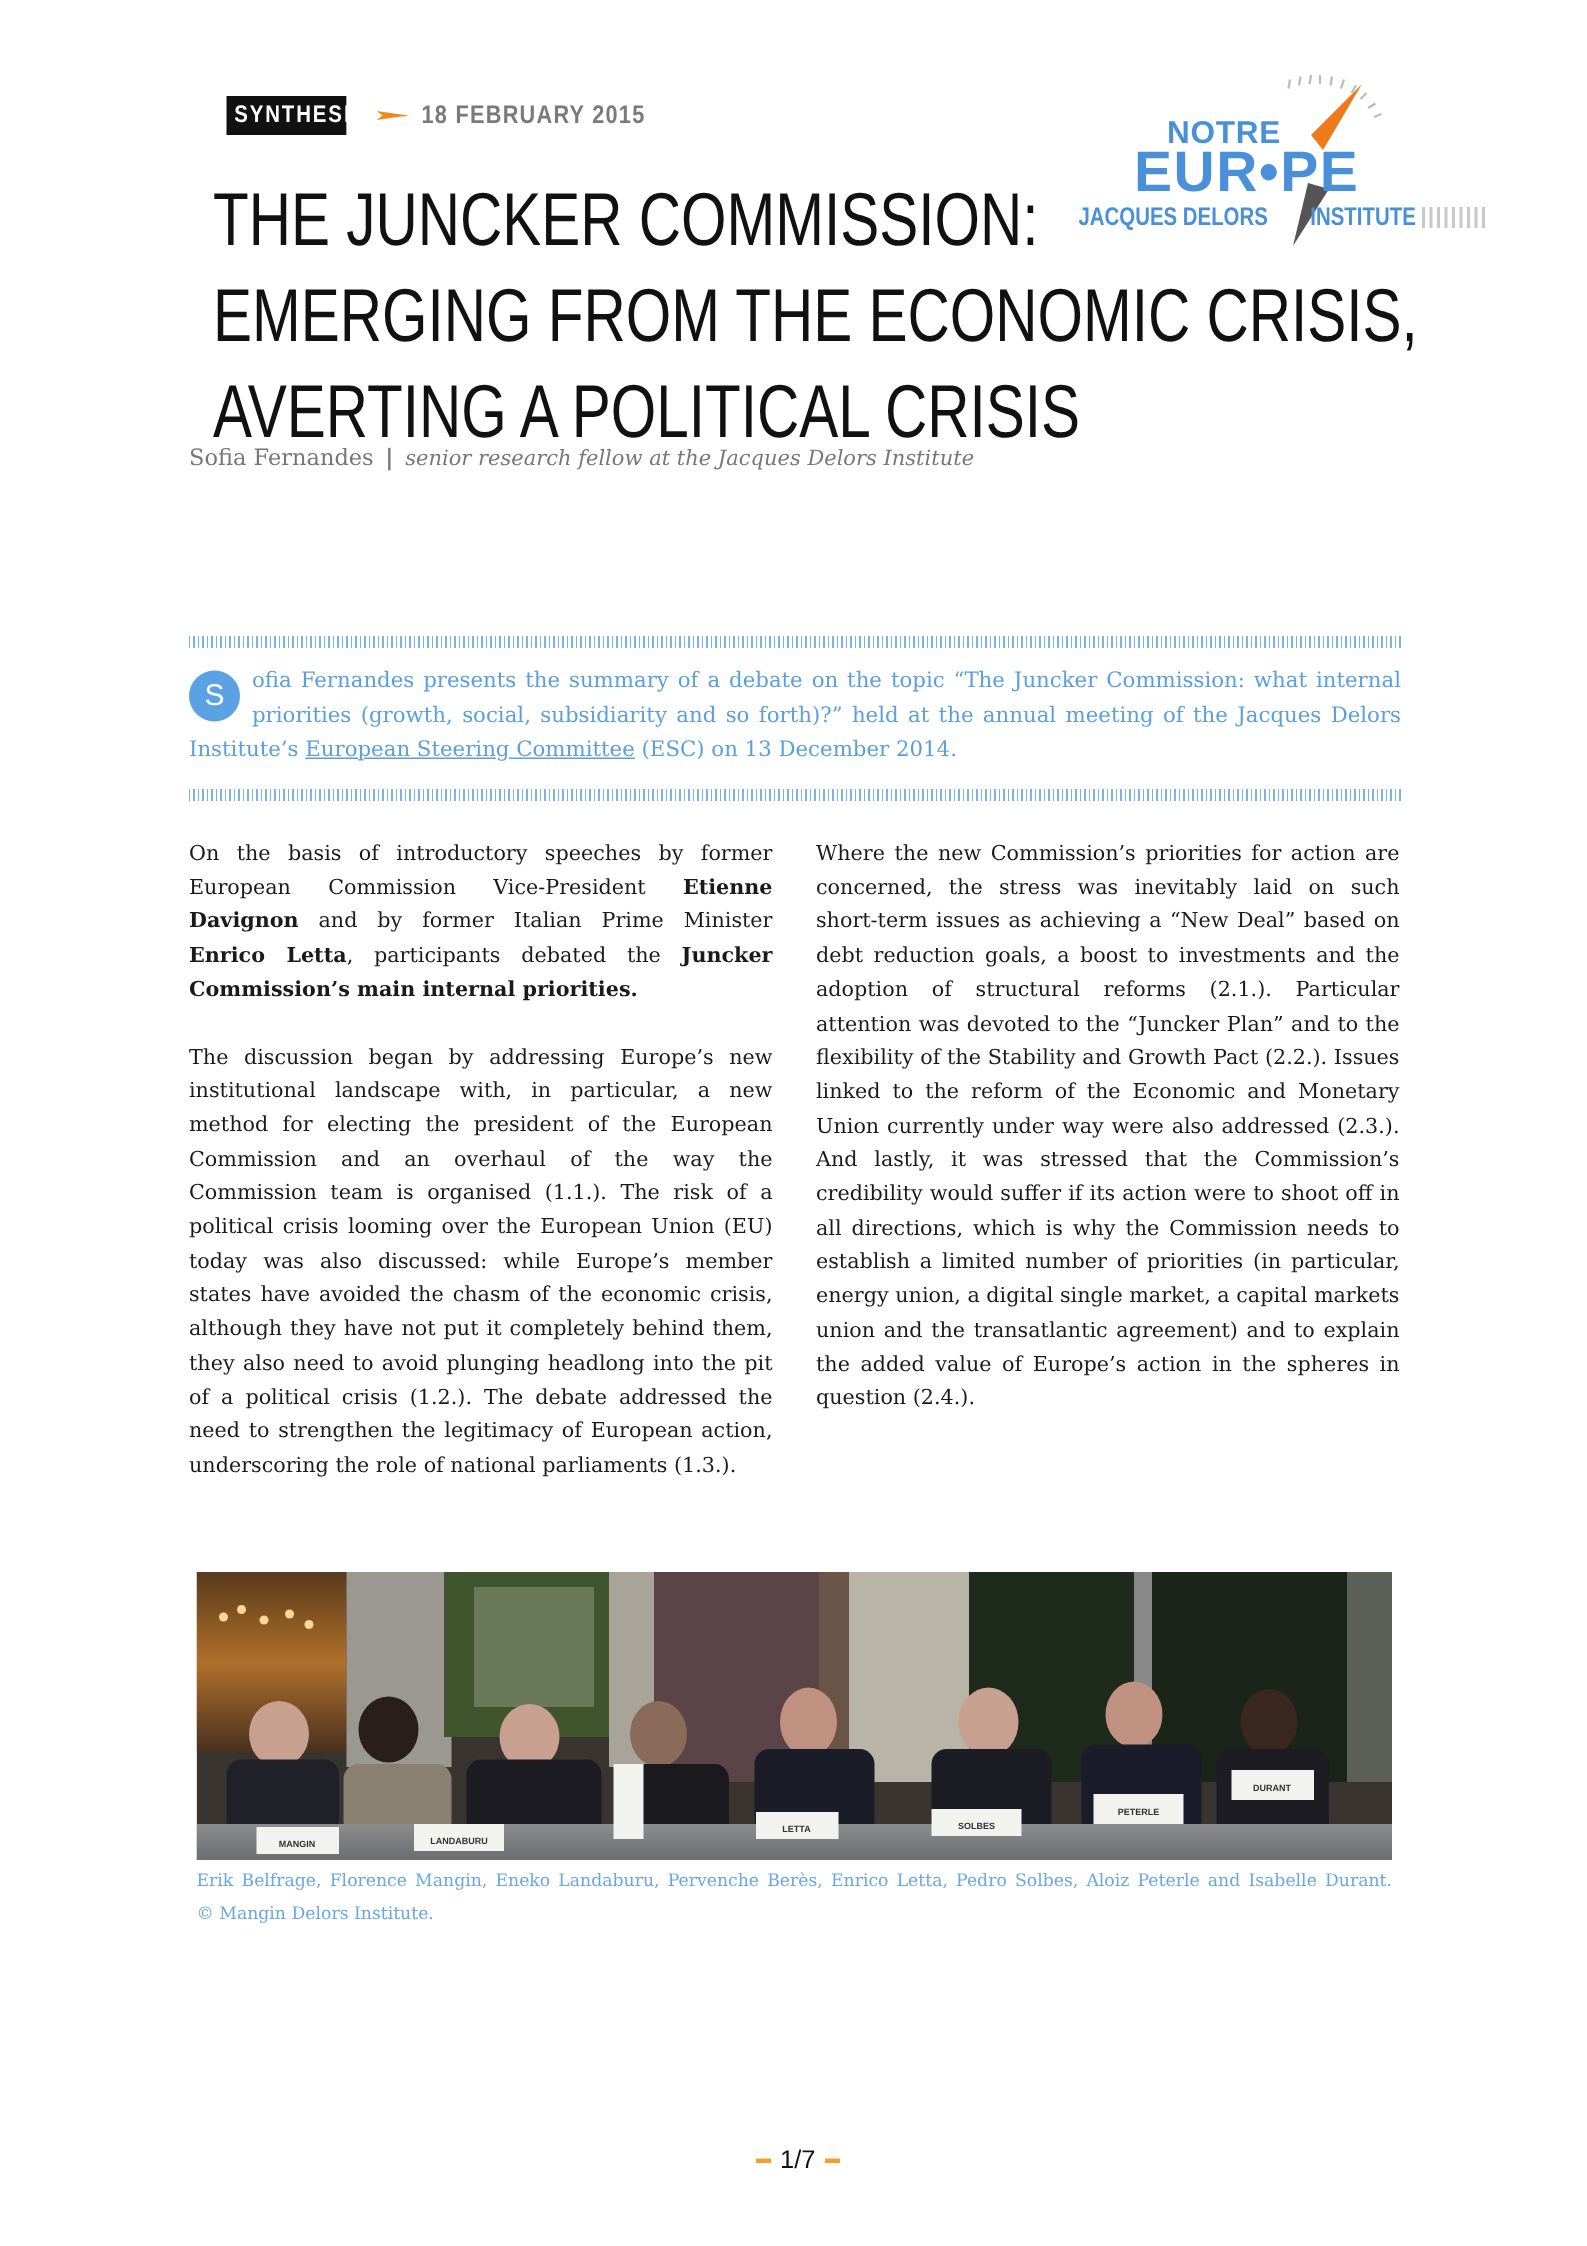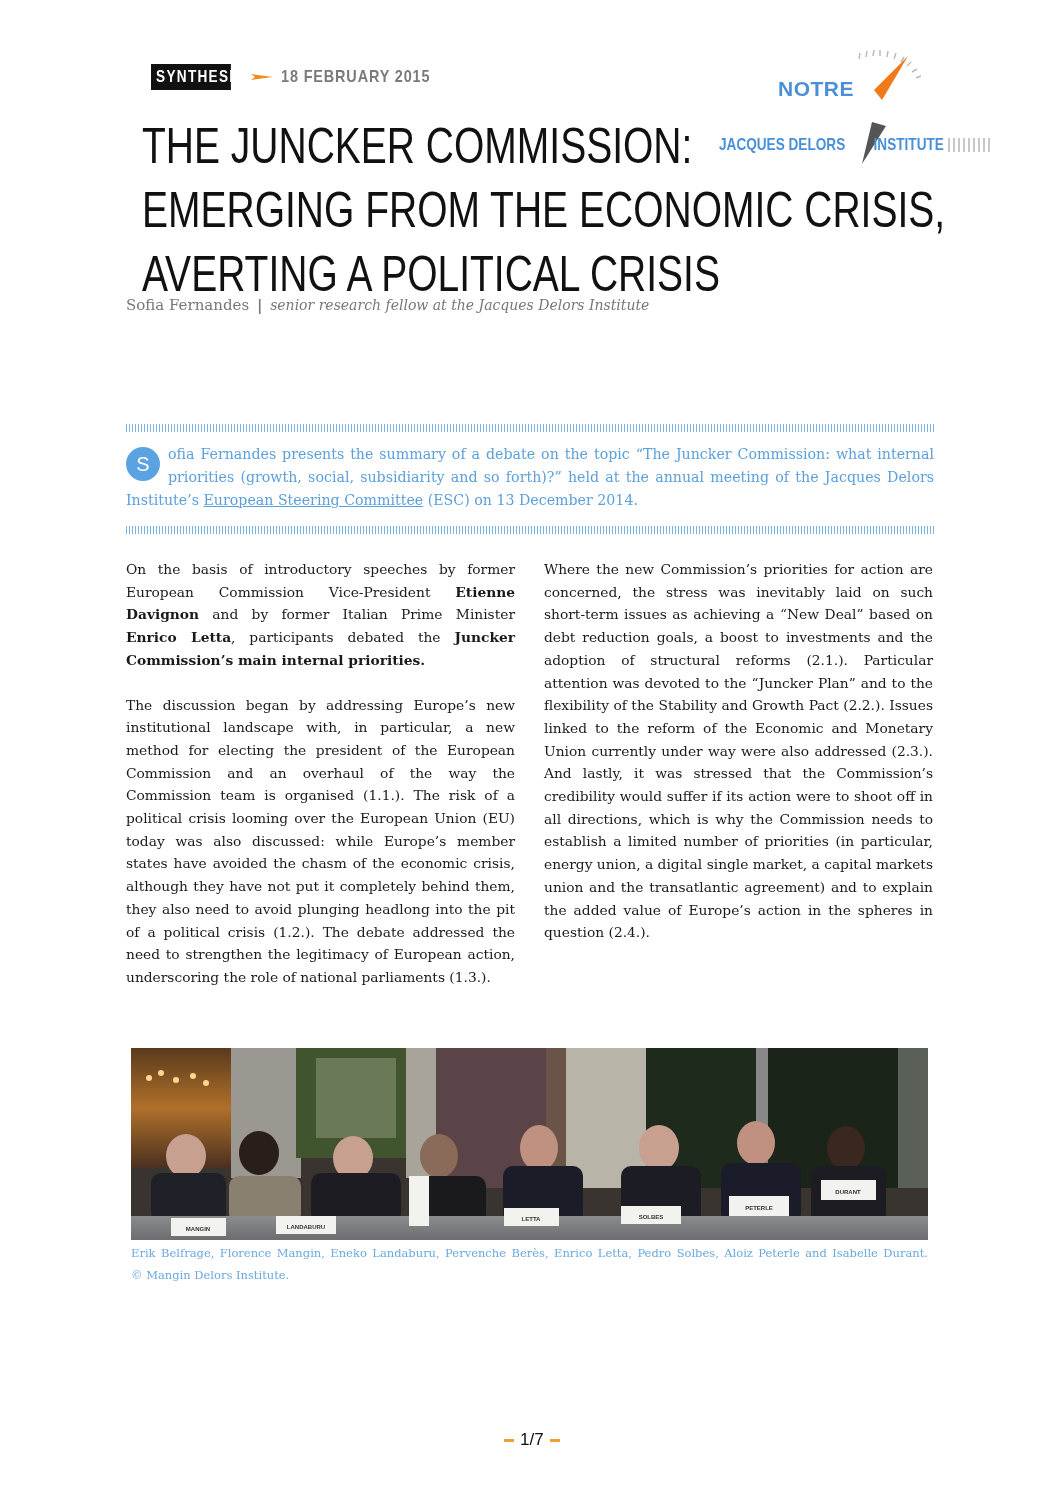--- a/index.html
+++ b/index.html
@@ -84,20 +84,21 @@
       <rect x="242" y="96" width="2" height="14"></rect>
       <rect x="247" y="96" width="2" height="14"></rect>
       <rect x="252" y="96" width="2" height="14"></rect>
       <rect x="257" y="96" width="2" height="14"></rect>
       <rect x="262" y="96" width="2" height="14"></rect>
       <rect x="267" y="96" width="2" height="14"></rect>
       <rect x="272" y="96" width="2" height="14"></rect>
     </g>
   </svg>
   <div class="notre">NOTRE</div>
+  <div class="europe">EUR•PE</div>
   <div class="jdi">
     <span>JACQUES DELORS</span>
     <span style="display:inline-block;width:26px;"></span>
     <span>INSTITUTE</span>
   </div>
 </div>
 
 <h1 class="title">
   <span class="line">THE JUNCKER COMMISSION:</span>
   <span class="line">EMERGING FROM THE ECONOMIC CRISIS,</span>

